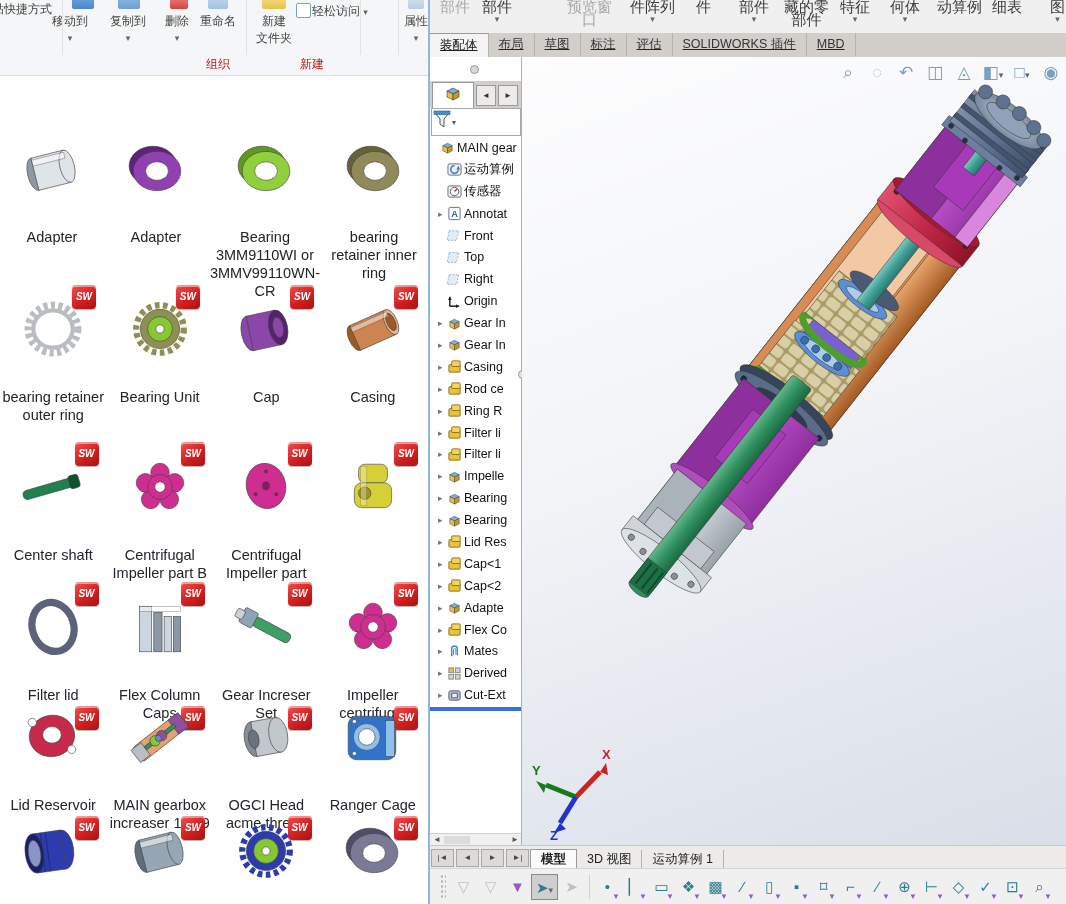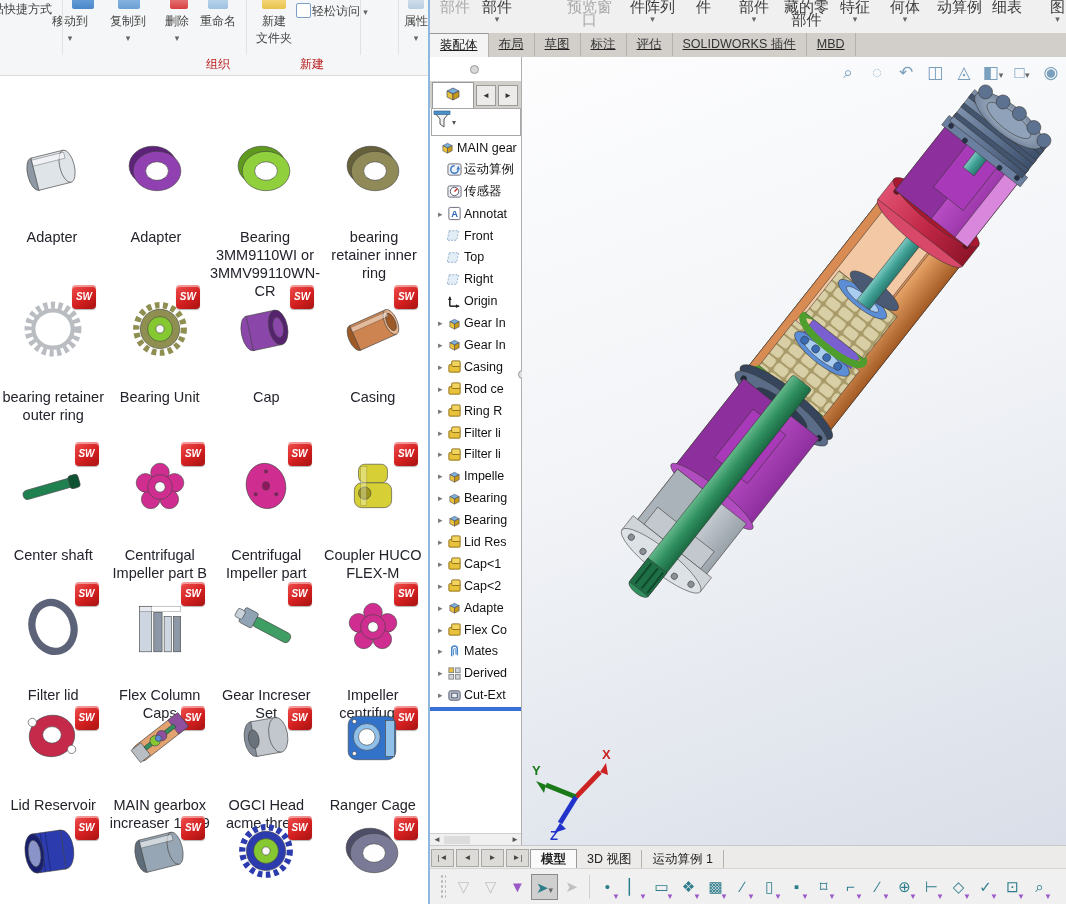--- a/index.html
+++ b/index.html
@@ -225,21 +225,20 @@
     <div class="flabel">Centrifugal Impeller part</div>
   </div>
         <div class="fitem">
     <div class="fthumb"><svg viewBox="0 0 64 58" stroke="#444" stroke-width="0.6">
               <rect x="18" y="6" width="28" height="18" rx="6" fill="#d6cf35"></rect>
               <rect x="14" y="24" width="36" height="24" rx="7" fill="#d6cf35"></rect>
               <circle cx="24" cy="34" r="6" fill="#9d961a"></circle>
               <rect x="20" y="8" width="6" height="38" fill="#fff" opacity=".3"></rect>
             </svg></div>
     <div class="fsw">SW</div>
-    <div class="flabel">Coupler HUCO FLEX-M</div>
   </div>
       </div>
       <div class="frow" style="top: 598px; height: 110px;">
         <div class="fitem">
     <div class="fthumb"><svg viewBox="0 0 64 58" stroke="#444" stroke-width="0.6">
               <ellipse cx="32" cy="28" rx="20" ry="24" fill="none" stroke="#5c6278" stroke-width="7" transform="rotate(-18 32 28)"></ellipse>
             </svg></div>
     <div class="fsw">SW</div>
     <div class="flabel">Filter lid</div>
   </div>

